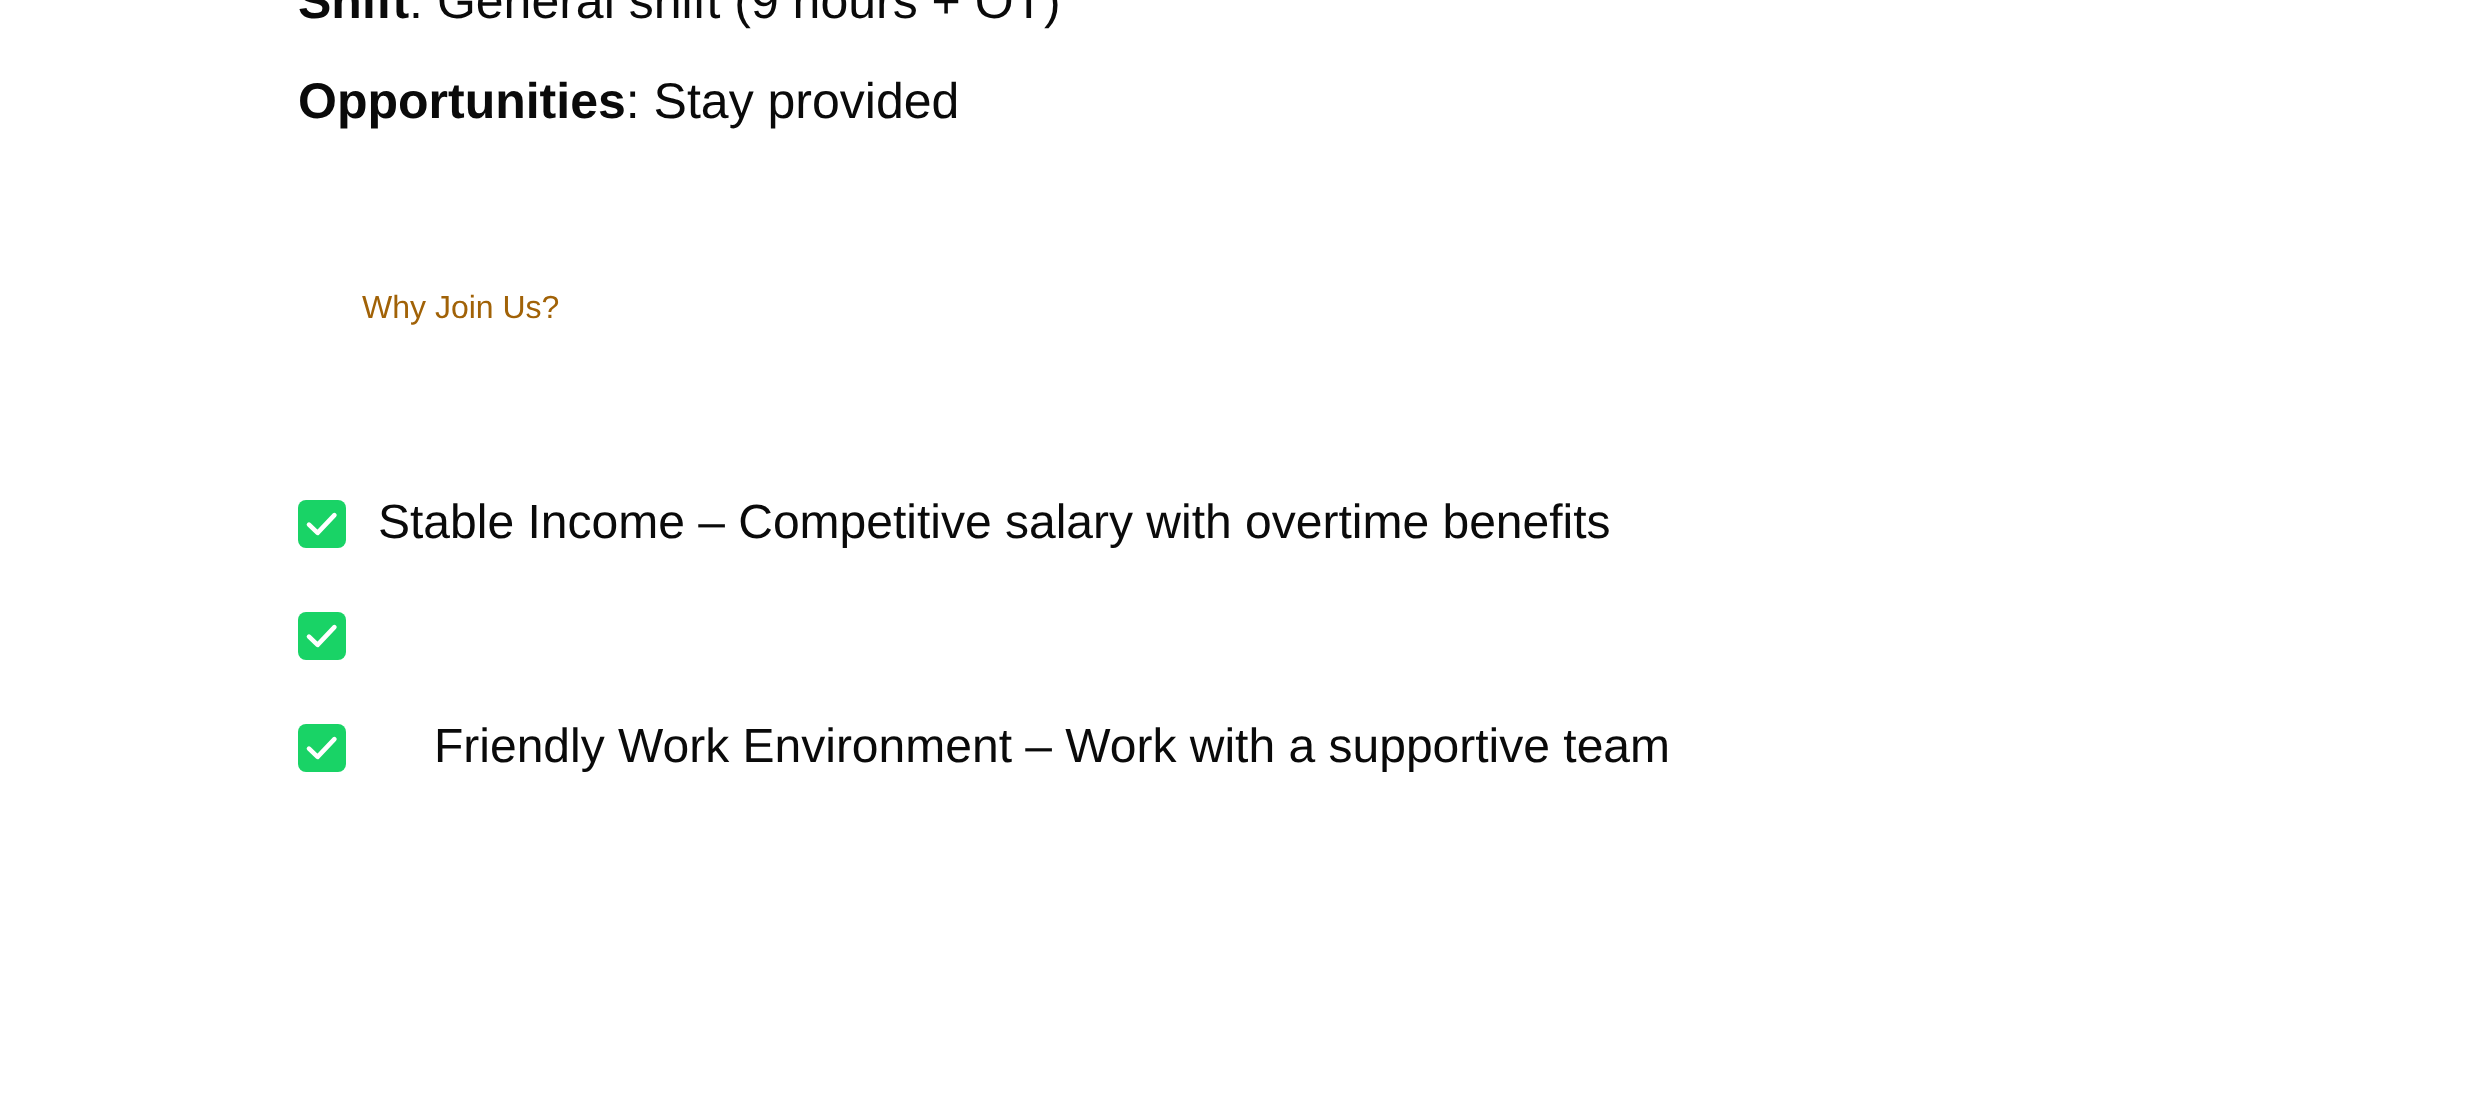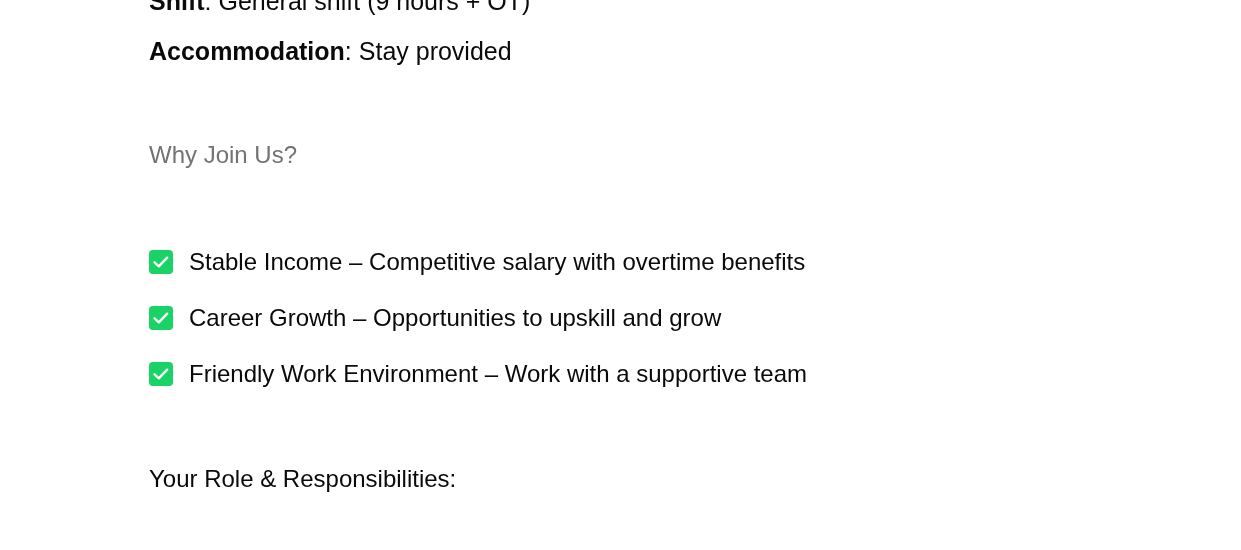--- a/index.html
+++ b/index.html
@@ -41,37 +41,39 @@
     font-size: 25px;
     line-height: 30px;
     margin-top: 20px;
     color: #0a0a0a;
     white-space: nowrap;
   }
   .kv .lbl {
     font-weight: bold;
   }
   .heading {
-    font-size: 24px;
+    font-size: 16px;
     line-height: 30px;
     margin-top: 74px;
-    color: #737373;
+    color: #a16207;
     font-weight: normal;
+    margin-left: 32px;
   }
   .benefits {
     margin-top: 78px;
   }
   .benefit-row {
     display: flex;
     align-items: center;
     height: 28px;
     margin-bottom: 28px;
   }
   .benefit-row:last-child {
     margin-bottom: 16px;
+    gap: 28px;
   }
   .checkbox {
     width: 24px;
     height: 24px;
     border-radius: 4px;
     background: #1ed760;
     background: #19d366;
     flex: 0 0 auto;
     position: relative;
     margin-right: 16px;
@@ -99,21 +101,21 @@
 <body>
 
 <div class="page">
   <div class="content">
 
     <div class="line-clipped">
       <span class="lbl">Shift</span><span>:</span><span> General shift (9 hours + OT)</span>
     </div>
 
     <div class="kv">
-      <span class="lbl">Accommodation</span><span>:</span><span> Stay provided</span>
+      <span class="lbl">Opportunities</span><span>:</span><span> Stay provided</span>
     </div>
 
     <div class="heading">Why Join Us?</div>
 
     <div class="benefits">
 
       <div class="benefit-row">
         <span class="checkbox">
           <svg width="18" height="18" viewBox="0 0 18 18" aria-hidden="true">
             <path d="M2.5 9.3 L6.8 13.4 L15.2 4.6" fill="none" stroke="#ffffff" stroke-width="2.3" stroke-linecap="round" stroke-linejoin="round"></path>
@@ -122,30 +124,28 @@
         <span class="benefit-text">Stable Income – Competitive salary with overtime benefits</span>
       </div>
 
 
       <div class="benefit-row">
         <span class="checkbox">
           <svg width="18" height="18" viewBox="0 0 18 18" aria-hidden="true">
             <path d="M2.5 9.3 L6.8 13.4 L15.2 4.6" fill="none" stroke="#ffffff" stroke-width="2.3" stroke-linecap="round" stroke-linejoin="round"></path>
           </svg>
         </span>
-        <span class="benefit-text">Career Growth – Opportunities to upskill and grow</span>
       </div>
 
       <div class="benefit-row">
         <span class="checkbox">
           <svg width="18" height="18" viewBox="0 0 18 18" aria-hidden="true">
             <path d="M2.5 9.3 L6.8 13.4 L15.2 4.6" fill="none" stroke="#ffffff" stroke-width="2.3" stroke-linecap="round" stroke-linejoin="round"></path>
           </svg>
         </span>
         <span class="benefit-text">Friendly Work Environment – Work with a supportive team</span>
       </div>
 
     </div>
 
-    <div class="subheading">Your Role &amp; Responsibilities:</div>
 
   </div>
 </div>
 
 </body></html>

